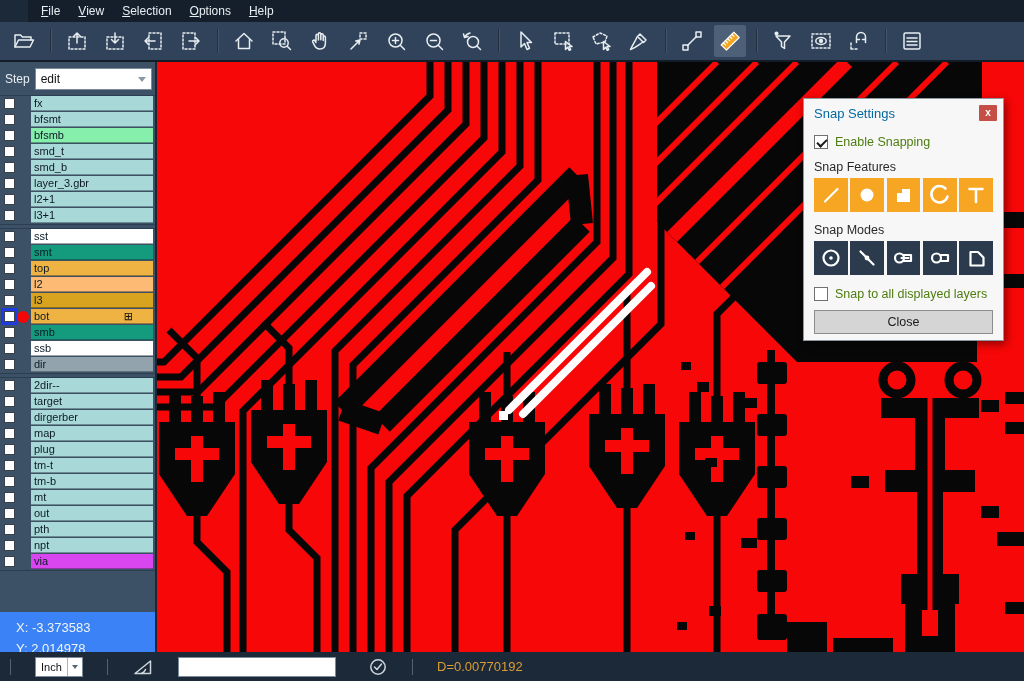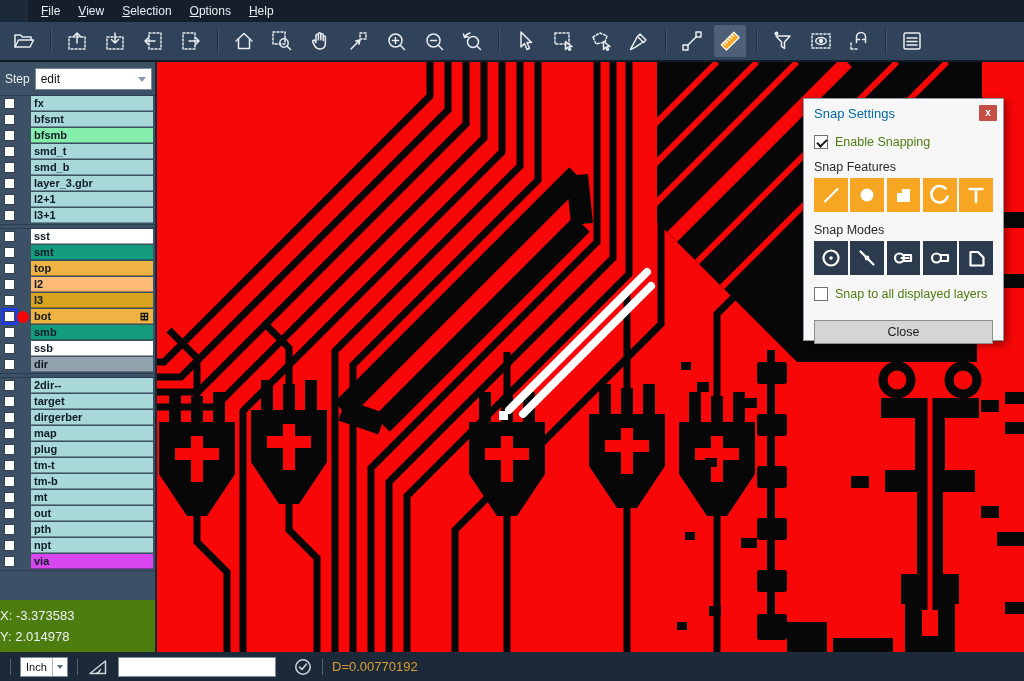--- a/index.html
+++ b/index.html
@@ -22,23 +22,23 @@
   .sidebar { position:absolute; left:0; top:62px; width:157px; height:590px; background:#3c5166; border-right:2px solid #1c2836; }
   .step-row { height:33px; display:flex; align-items:center; padding:0 3px 0 5px; gap:5px; }
   .step-label { color:#e9eef3; font-size:12px; }
   .step-select { flex:1; height:22px; background:#fff; border:1px solid #7a8a99; display:flex; align-items:center; padding-left:5px; position:relative; font-size:12px; color:#111; }
   .step-select .chev { position:absolute; right:5px; top:8px; width:0; height:0; border-left:4px solid transparent; border-right:4px solid transparent; border-top:5px solid #8a9aa8; }
   .layer-group { margin-bottom:3px; border-top:1px solid #2b3d50; border-bottom:1px solid #2b3d50; }
   .layer-row { position:relative; height:16px; }
   .cb { position:absolute; left:4px; top:2px; width:11px; height:11px; background:#fff; border:1px solid #39424c; }
   .cb.sel { outline:3px solid #1e3be0; }
   .dot { position:absolute; left:17px; top:2px; width:12px; height:12px; border-radius:50%; background:#f50505; z-index:2; }
-  .bar { position:absolute; left:31px; right:2px; top:0; height:15px; font-size:11px; font-weight:700; color:#0d1b26; padding:1px 2px 0 3px; border-bottom:1px solid rgba(18,28,40,.4); white-space:nowrap; overflow:hidden; }
+  .bar { position:absolute; left:31px; right:2px; top:0; height:15px; font-size:11px; font-weight:400; color:#0d1b26; padding:1px 18px 0 3px; border-bottom:1px solid rgba(18,28,40,.4); white-space:nowrap; overflow:hidden; }
   .grid-ic { float:right; font-size:11px; line-height:13px; margin-right:2px; color:#111; }
-  .coords-panel { position:absolute; left:0; bottom:0; width:155px; height:52px; background:#4d7c0f; padding:5px 0; }
+  .coords-panel { position:absolute; left:0; bottom:0; width:155px; height:40px; background:#3b82f6; padding:5px 16px; }
   .coords-panel div { color:#eff4f6; font-size:13px; line-height:21px; white-space:nowrap; }
 
   
   .canvas-wrap { position:absolute; left:157px; top:62px; width:867px; height:590px; background:#f70707; }
   .canvas-wrap svg { display:block; width:867px; height:590px; }
 
   
   .dialog { position:absolute; left:803px; top:98px; width:201px; height:243px; background:#f7f7f7; border:1px solid #8f989f; box-shadow:2px 3px 8px rgba(0,0,0,.45); z-index:10; padding:0 10px; }
   .dlg-title-row { height:28px; display:flex; align-items:center; }
   .dlg-title { font-size:13px; color:#0369a1; }
@@ -46,24 +46,24 @@
   .dlg-check-row { display:flex; align-items:center; gap:7px; margin-top:8px; }
   .dlg-checkbox { width:14px; height:14px; background:#fff; border:1px solid #707070; position:relative; flex:none; }
   .dlg-checkbox.checked::after { content:""; position:absolute; left:2px; top:2.5px; width:8px; height:4px; border-left:2px solid #1a1a1a; border-bottom:2px solid #1a1a1a; transform:rotate(-45deg); }
   .dlg-check-label { font-size:12.5px; color:#4d7c0f; }
   .dlg-section-label { font-size:12.5px; color:#2a2a2a; margin-top:11px; }
   .dlg-icon-row { display:flex; gap:2.5px; margin-top:4px; }
   .tile { width:34px; height:34px; display:flex; align-items:center; justify-content:center; }
   .tile.orange { background:#f7a623; }
   .tile.dark { background:#2b3b4d; }
   .tile svg { stroke:#fff; fill:none; stroke-width:2.2; stroke-linecap:round; stroke-linejoin:round; }
-  .dlg-close-btn { margin-top:19px; height:24px; background:#d5d5d5; border:1px solid #8d8d8d; text-align:center; font-size:12.5px; color:#1a1a1a; line-height:22px; }
+  .dlg-close-btn { margin-top:9px; height:24px; background:#d5d5d5; border:1px solid #8d8d8d; text-align:center; font-size:12.5px; color:#1a1a1a; line-height:22px; }
 
   
-  .statusbar { position:absolute; left:0; top:652px; width:1024px; height:29px; background:#1c2939; display:flex; align-items:center; padding:0 10px; gap:9px; }
+  .statusbar { position:absolute; left:0; top:652px; width:1024px; height:29px; background:#1c2939; display:flex; align-items:center; padding:0 10px; gap:24px; }
   .ssep { width:1px; height:16px; background:#54626f; }
   .unit-select { width:48px; height:20px; background:#fff; border:1px solid #7a8a99; display:flex; align-items:center; position:relative; font-size:11px; color:#111; padding-left:5px; }
   .unit-select .chev-box { position:absolute; right:0; top:0; width:15px; height:18px; border-left:1px solid #aab4bd; display:flex; align-items:center; justify-content:center; }
   .unit-select .chev { width:0; height:0; border-left:3.5px solid transparent; border-right:3.5px solid transparent; border-top:4.5px solid #5a6875; }
   .cmd-input { width:158px; height:20px; background:#fff; border:1px solid #7a8a99; font-size:12px; padding:0 4px; color:#111; }
   .dist-label { color:#dd9c33; font-size:13px; }
   .sicon svg { stroke:#cfd6dd; fill:none; stroke-width:1.5; stroke-linecap:round; stroke-linejoin:round; display:block; }
 </style>
 </head>
 <body>

